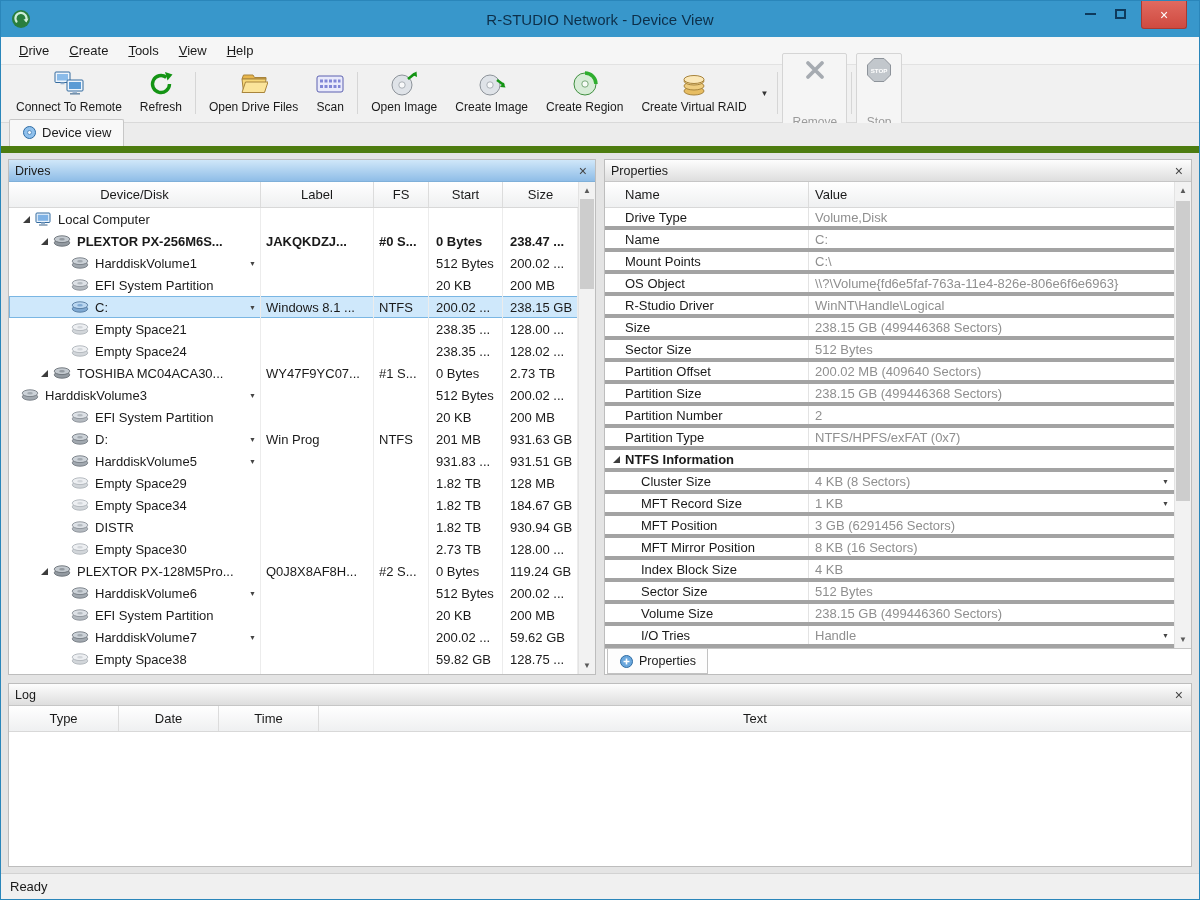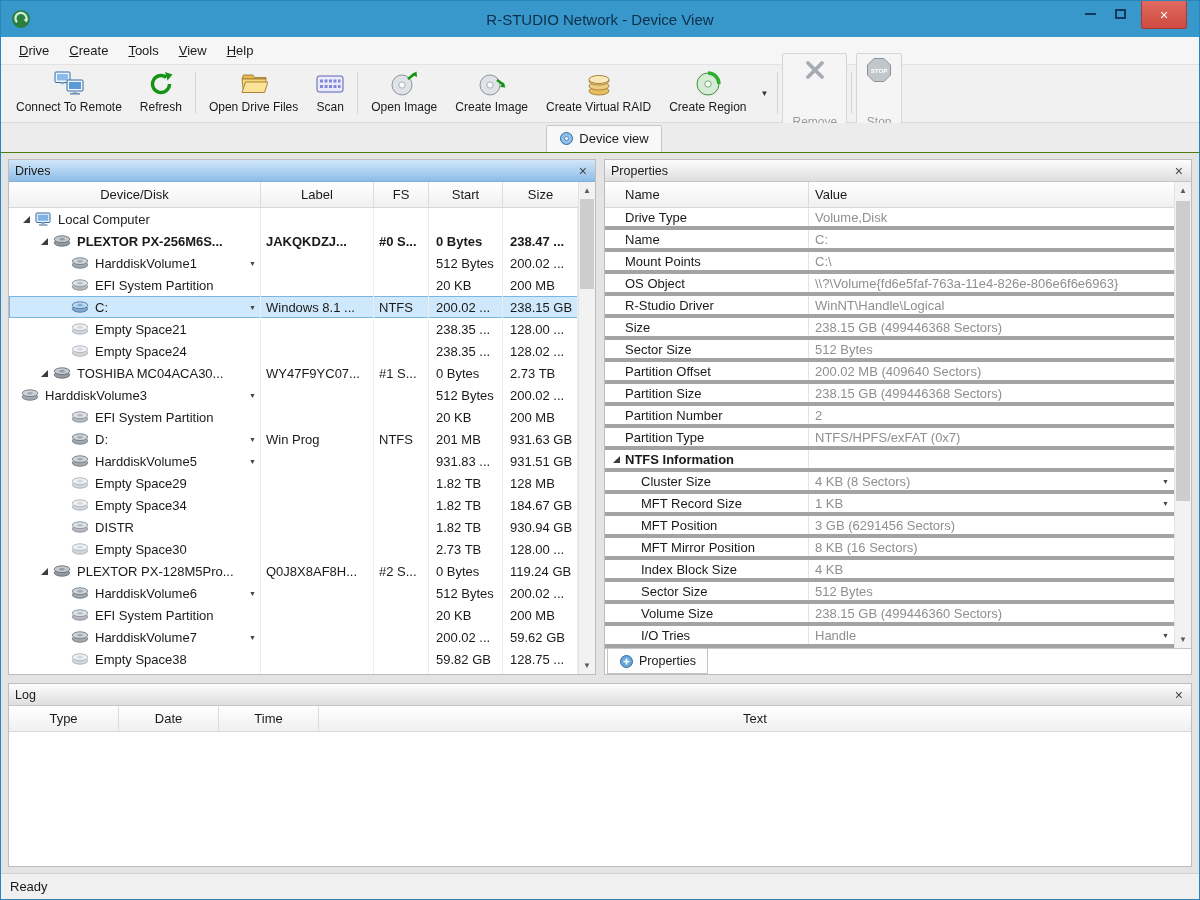--- a/index.html
+++ b/index.html
@@ -30,21 +30,21 @@
   
   .toolbar { height:58px; background:#f1f1f1; border-bottom:1px solid #d9d9d9; display:flex; align-items:center; padding:2px 6px 3px; flex:none; }
   .tbtn { display:flex; flex-direction:column; align-items:center; justify-content:flex-end; padding:3px 9px 4px; gap:3px; font-size:12px; white-space:nowrap; }
   .tbtn .tico { height:26px; display:flex; align-items:center; }
   .tbtn.disabled { color:#9b9b9b; }
   .tbtn.boxed { border:1px solid #d5d5d5; background:#f5f5f5; border-radius:2px;gap:32px; }
   .tsep { width:1px; align-self:stretch; margin:5px 4px; background:#d6d6d6; }
   .tcaret { font-size:8px; color:#333; padding:0 5px; align-self:center; }
 
   
-  .tabbar { height:30px; background:#ececec; border-bottom:1px solid #4d7c0f; display:flex; align-items:flex-end; padding-left:8px; flex:none;justify-content:center; }
+  .tabbar { height:30px; background:#ececec; border-bottom:7px solid #4d7c0f; display:flex; align-items:flex-end; padding-left:8px; flex:none; }
   .devtab { display:flex; align-items:center; gap:5px; background:#f8f8f8; border:1px solid #c7c7c7; border-bottom:none; padding:5px 12px 6px; font-size:13px; border-radius:2px 2px 0 0; }
 
   
   .workspace { flex:1; background:#e4e4e4; padding:6px 7px; display:flex; flex-direction:column; gap:8px; overflow:hidden; }
   .toprow { height:516px; flex:none; display:flex; gap:8px; }
   .panel { background:#fff; border:1px solid #bdbdbd; display:flex; flex-direction:column; overflow:hidden; }
   .drives { width:588px; flex:none; }
   .props { flex:1; }
   .logp { flex:1; }
   .phead { height:22px; flex:none; display:flex; align-items:center; padding:0 6px; background:linear-gradient(#fdfdfd,#dedede); border-bottom:1px solid #c6c6c6; font-size:12.5px; }
@@ -209,37 +209,37 @@
             <circle cx="12" cy="14" r="3.2" fill="#f8f9fa" stroke="#aab0b6"></circle>
             <path d="M19 9l7 5" stroke="#149414" stroke-width="2.6" fill="none"></path>
             <polygon points="27.5,16.5 22,16 25.5,11.5" fill="#149414"></polygon>
           </svg>
         </span>
         <span class="tlabel">Create Image</span>
       </div>
       <div class="tbtn">
         <span class="tico">
           <svg width="26" height="26" viewBox="0 0 26 26">
+            <circle cx="13" cy="13" r="11" fill="#d7ecd7" stroke="#3f8f3f"></circle>
+            <path d="M13 2a11 11 0 0 1 11 11" fill="none" stroke="#2fae2f" stroke-width="3.5"></path>
+            <circle cx="13" cy="13" r="3.2" fill="#f6fbf6" stroke="#7aa87a"></circle>
+          </svg>
+        </span>
+        <span class="tlabel">Create Region</span>
+      </div>
+      <div class="tbtn">
+        <span class="tico">
+          <svg width="26" height="26" viewBox="0 0 26 26">
             <ellipse cx="13" cy="20" rx="10" ry="4" fill="#e7bd62" stroke="#a8843c"></ellipse>
             <ellipse cx="13" cy="15" rx="10" ry="4" fill="#efcd7f" stroke="#a8843c"></ellipse>
             <ellipse cx="13" cy="10" rx="10" ry="4" fill="#f6dc9c" stroke="#a8843c"></ellipse>
             <ellipse cx="13" cy="8.5" rx="10" ry="4" fill="#fbe8b9" stroke="#a8843c"></ellipse>
           </svg>
         </span>
         <span class="tlabel">Create Virtual RAID</span>
-      </div>
-      <div class="tbtn">
-        <span class="tico">
-          <svg width="26" height="26" viewBox="0 0 26 26">
-            <circle cx="13" cy="13" r="11" fill="#d7ecd7" stroke="#3f8f3f"></circle>
-            <path d="M13 2a11 11 0 0 1 11 11" fill="none" stroke="#2fae2f" stroke-width="3.5"></path>
-            <circle cx="13" cy="13" r="3.2" fill="#f6fbf6" stroke="#7aa87a"></circle>
-          </svg>
-        </span>
-        <span class="tlabel">Create Region</span>
       </div>
       <span class="tcaret">▼</span>
       <div class="tsep"></div>
       <div class="tbtn disabled boxed">
         <span class="tico">
           <svg width="24" height="24" viewBox="0 0 24 24">
             <path d="M5 5l14 14M19 5L5 19" stroke="#a6abb1" stroke-width="3.8" stroke-linecap="round"></path>
           </svg>
         </span>
         <span class="tlabel">Remove</span>

